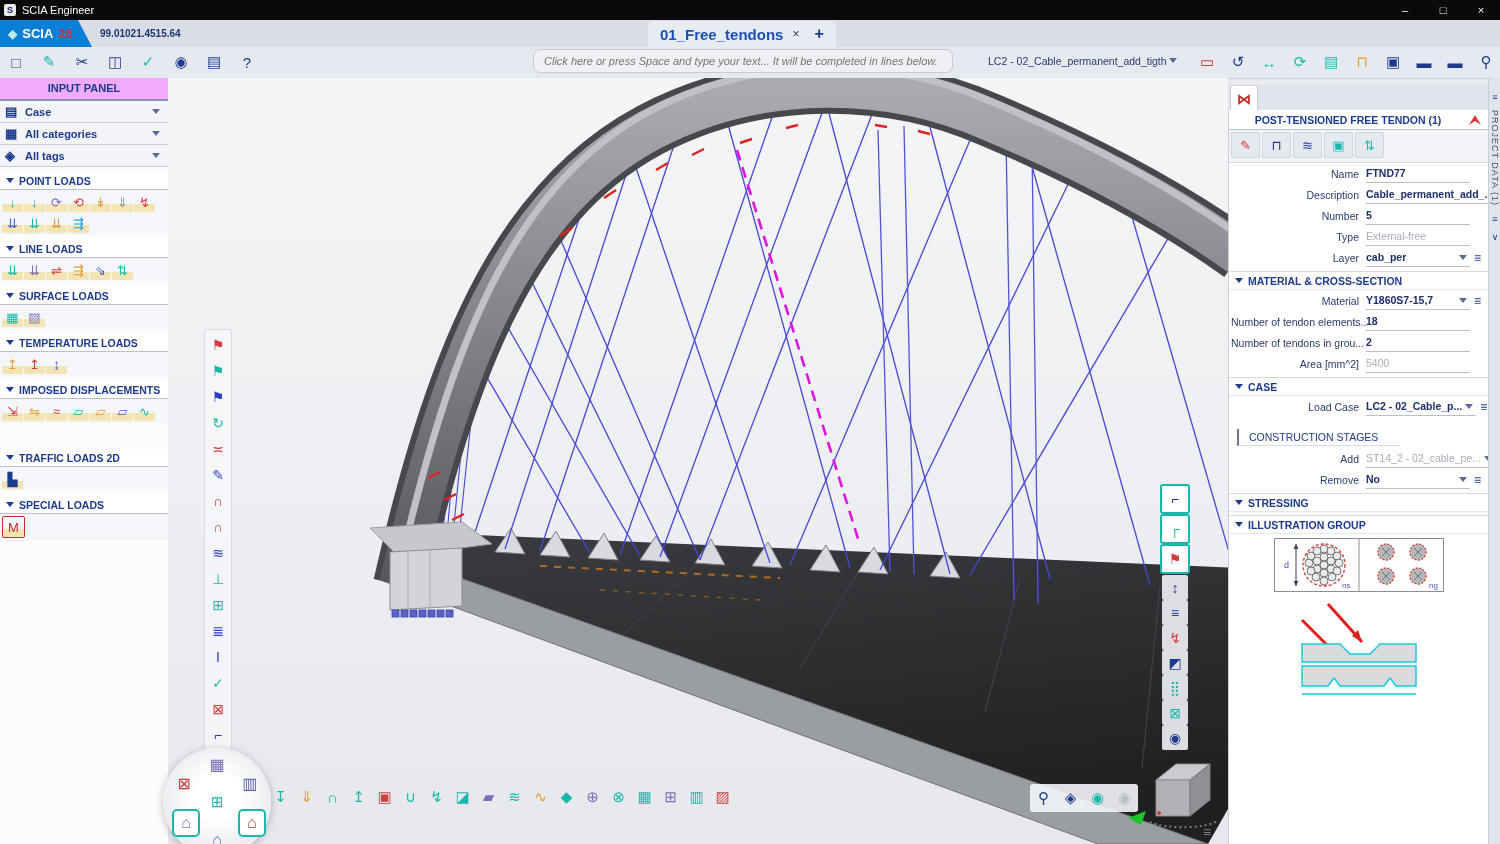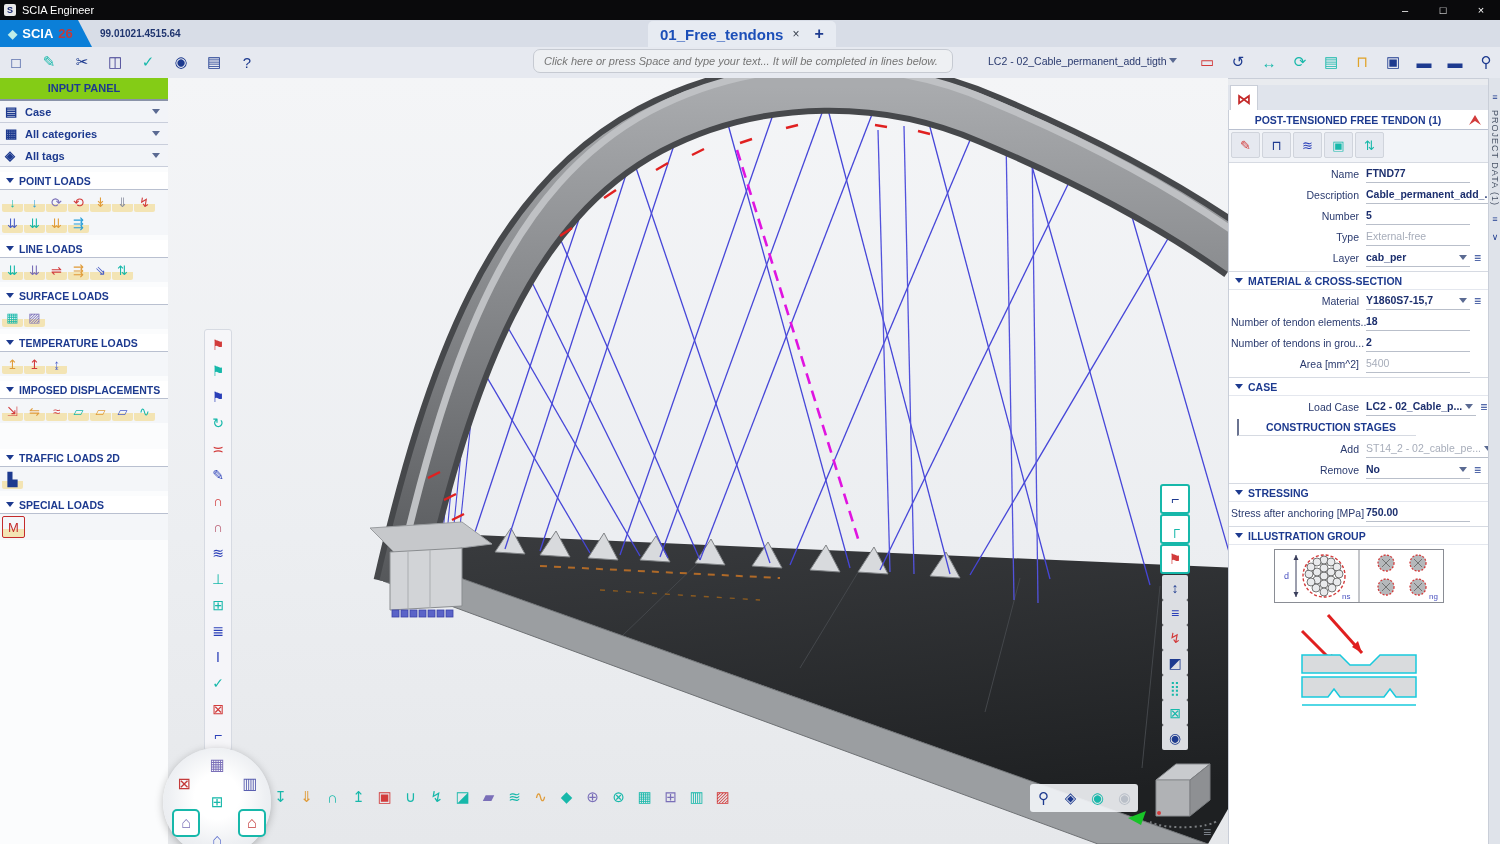--- a/index.html
+++ b/index.html
@@ -28,21 +28,21 @@
   .ticonrow{display:flex;align-items:center;gap:9px;}
   .ticon{width:24px;height:24px;display:inline-flex;align-items:center;justify-content:center;font-size:15px;}
   .searchbox{left:533px;top:49px;width:418px;height:22px;background:#eef0f3;border:1px solid #c6cad2;border-radius:7px;}
   .searchbox input{width:100%;height:100%;border:0;background:transparent;outline:none;font-style:italic;
       font-size:11px;color:#8a8f99;padding:0 10px;font-family:"Liberation Sans",sans-serif;}
   .lcsel{left:988px;top:51px;width:192px;height:19px;display:flex;align-items:center;color:#2a3a6e;font-size:10.5px;}
   .lcsel .txt{flex:1;white-space:nowrap;overflow:hidden;}
   .chev{width:0;height:0;border-left:4px solid transparent;border-right:4px solid transparent;border-top:5px solid #5a6a92;margin:0 3px;flex:none;}
   
   .leftpanel{left:0;top:78px;width:168px;height:766px;background:#fbfcfd;border-right:1px solid #c9ced8;}
-  .ip-title{height:21px;line-height:21px;text-align:center;font-weight:bold;font-size:11px;color:#1d3a8f;border-bottom:2px solid #8a93a8;background:#84cc16;}
+  .ip-title{height:21px;line-height:21px;text-align:center;font-weight:bold;font-size:11px;color:#1d3a8f;border-bottom:2px solid #8a93a8;background:#f0abfc;}
   .ip-filter{height:21px;display:flex;align-items:center;padding:0 5px;border-bottom:1px solid #c9cedb;color:#1d3a8f;font-weight:bold;font-size:11px;background:#f2f4f8;}
   .ip-filter .fico{width:20px;font-size:13px;color:#1d3a8f;}
   .ip-filter .flbl{flex:1;}
   .ip-sec-h{height:17px;display:flex;align-items:center;gap:5px;padding:0 6px;font-size:10.5px;font-weight:bold;color:#1d3a8f;border-bottom:1px solid #b9c0d0;margin-top:5px;background:#fff;}
   .tri{width:0;height:0;border-left:4px solid transparent;border-right:4px solid transparent;border-top:5px solid #1d3a8f;flex:none;}
   .ip-grid{display:flex;flex-wrap:wrap;padding:2px 2px;gap:1px;background:#f4f6f9;}
   .load-icon{width:21px;height:20px;display:inline-flex;align-items:center;justify-content:center;font-size:13px;
       background:linear-gradient(180deg,rgba(0,0,0,0) 58%,#f3e4b4 58%);border-radius:2px;}
   
   .viewport{left:168px;top:78px;width:1060px;height:766px;background:linear-gradient(180deg,#f4f5f7 0%,#eceef1 60%,#e6e8eb 100%);}
@@ -74,21 +74,21 @@
   .homeico{width:16px;height:12px;margin-right:6px;flex:none;}
   .rp-tools{height:28px;display:flex;gap:2px;padding:2px 2px;border-bottom:1px solid #d6dae2;background:#f2f4f8;}
   .rp-tools .tb{width:27px;height:24px;background:#e6e9f0;border:1px solid #d0d4dc;border-radius:2px;display:flex;align-items:center;justify-content:center;font-size:13px;}
   .prop-row{height:21px;display:flex;align-items:center;padding:0 4px 0 2px;}
   .prop-label{flex:none;width:128px;text-align:right;padding-right:7px;color:#2a3a6e;font-size:10.5px;white-space:nowrap;overflow:hidden;}
   .prop-field{flex:1;display:flex;align-items:center;border-bottom:1px solid #b9bfca;height:17px;}
   .prop-value{flex:1;font-size:10.5px;font-weight:bold;color:#1c2f6e;white-space:nowrap;overflow:hidden;}
   .prop-field.disabled .prop-value{color:#a7adba;font-weight:normal;}
   .sliders{width:15px;flex:none;text-align:center;color:#1d3a8f;font-size:12px;font-weight:bold;}
   .prop-sec{height:17px;display:flex;align-items:center;gap:5px;padding:0 6px;font-size:10.5px;font-weight:bold;color:#1d3a8f;border-top:1px solid #d6dae2;border-bottom:1px solid #e4e7ee;margin-top:3px;}
-  .prop-sub{height:16px;line-height:16px;font-size:10.5px;font-weight:bold;color:#1d3a8f;margin:2px 0 2px 8px;padding-left:27px;border-left:2px solid #6a7390;border-bottom:1px solid #d6dae2;width:150px;}
+  .prop-sub{height:16px;line-height:16px;font-size:10.5px;font-weight:normal;color:#1d3a8f;margin:12px 0 2px 8px;padding-left:10px;border-left:2px solid #6a7390;border-bottom:1px solid #d6dae2;width:150px;}
   .illus{padding:4px 0 0 0;display:flex;flex-direction:column;align-items:center;gap:10px;}
   
   .redge{left:1488px;top:78px;width:12px;height:766px;background:#dfe3ea;border-left:1px solid #c9ced8;display:flex;flex-direction:column;align-items:center;padding-top:14px;gap:8px;}
   .redge .vtxt{writing-mode:vertical-rl;font-size:9px;color:#4a5568;letter-spacing:1px;}
   .redge .mini{color:#1d3a8f;font-size:9px;}
 </style>
 </head>
 <body>
 
 <div class="abs titlebar">
@@ -576,27 +576,20 @@
             <span class="prop-value">No</span>
             <span class="chev"></span>
           </span>
           <span class="sliders">≡</span>
         </div>
       </div>
       <div>
         <div class="prop-sec">
           <span class="tri"></span>
           <span>STRESSING</span>
-        </div>
-        <div class="prop-row">
-          <span class="prop-label">Stress after anchoring [MPa]</span>
-          <span class="prop-field">
-            <span class="prop-value">750.00</span>
-          </span>
-          <span class="sliders"></span>
         </div>
       </div>
       <div>
         <div class="prop-sec">
           <span class="tri"></span>
           <span>ILLUSTRATION GROUP</span>
         </div>
       </div>
     </div>
 

